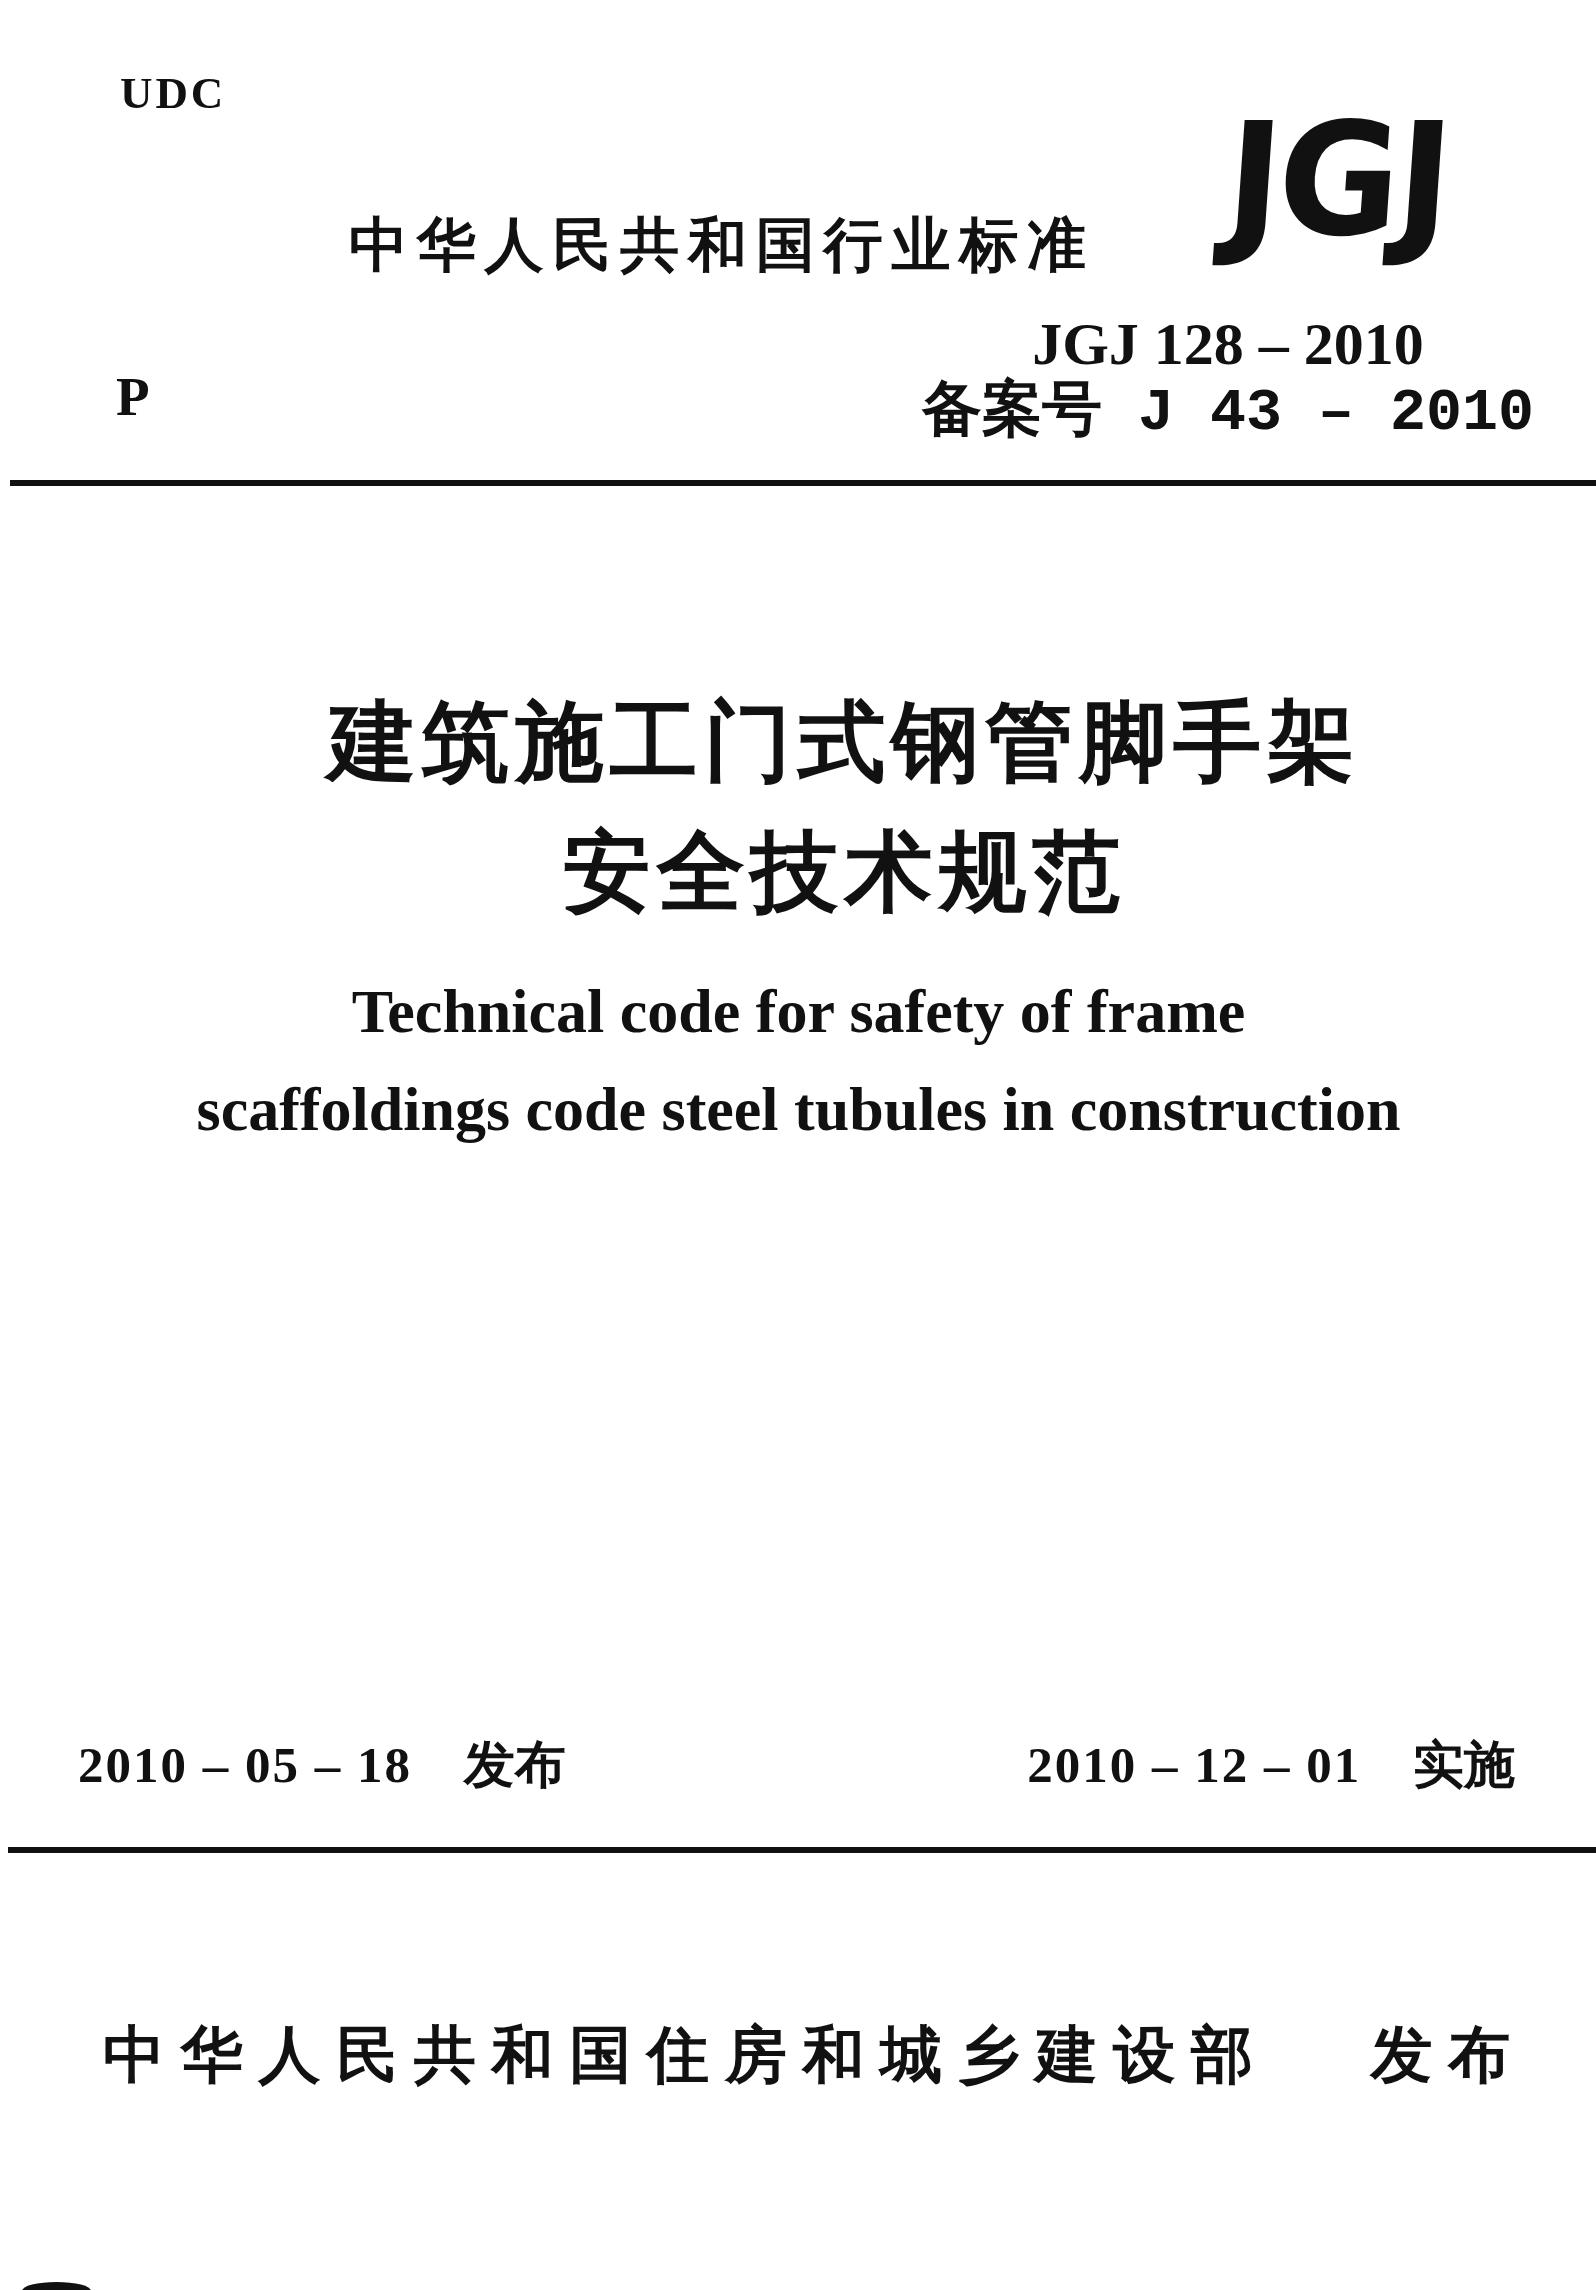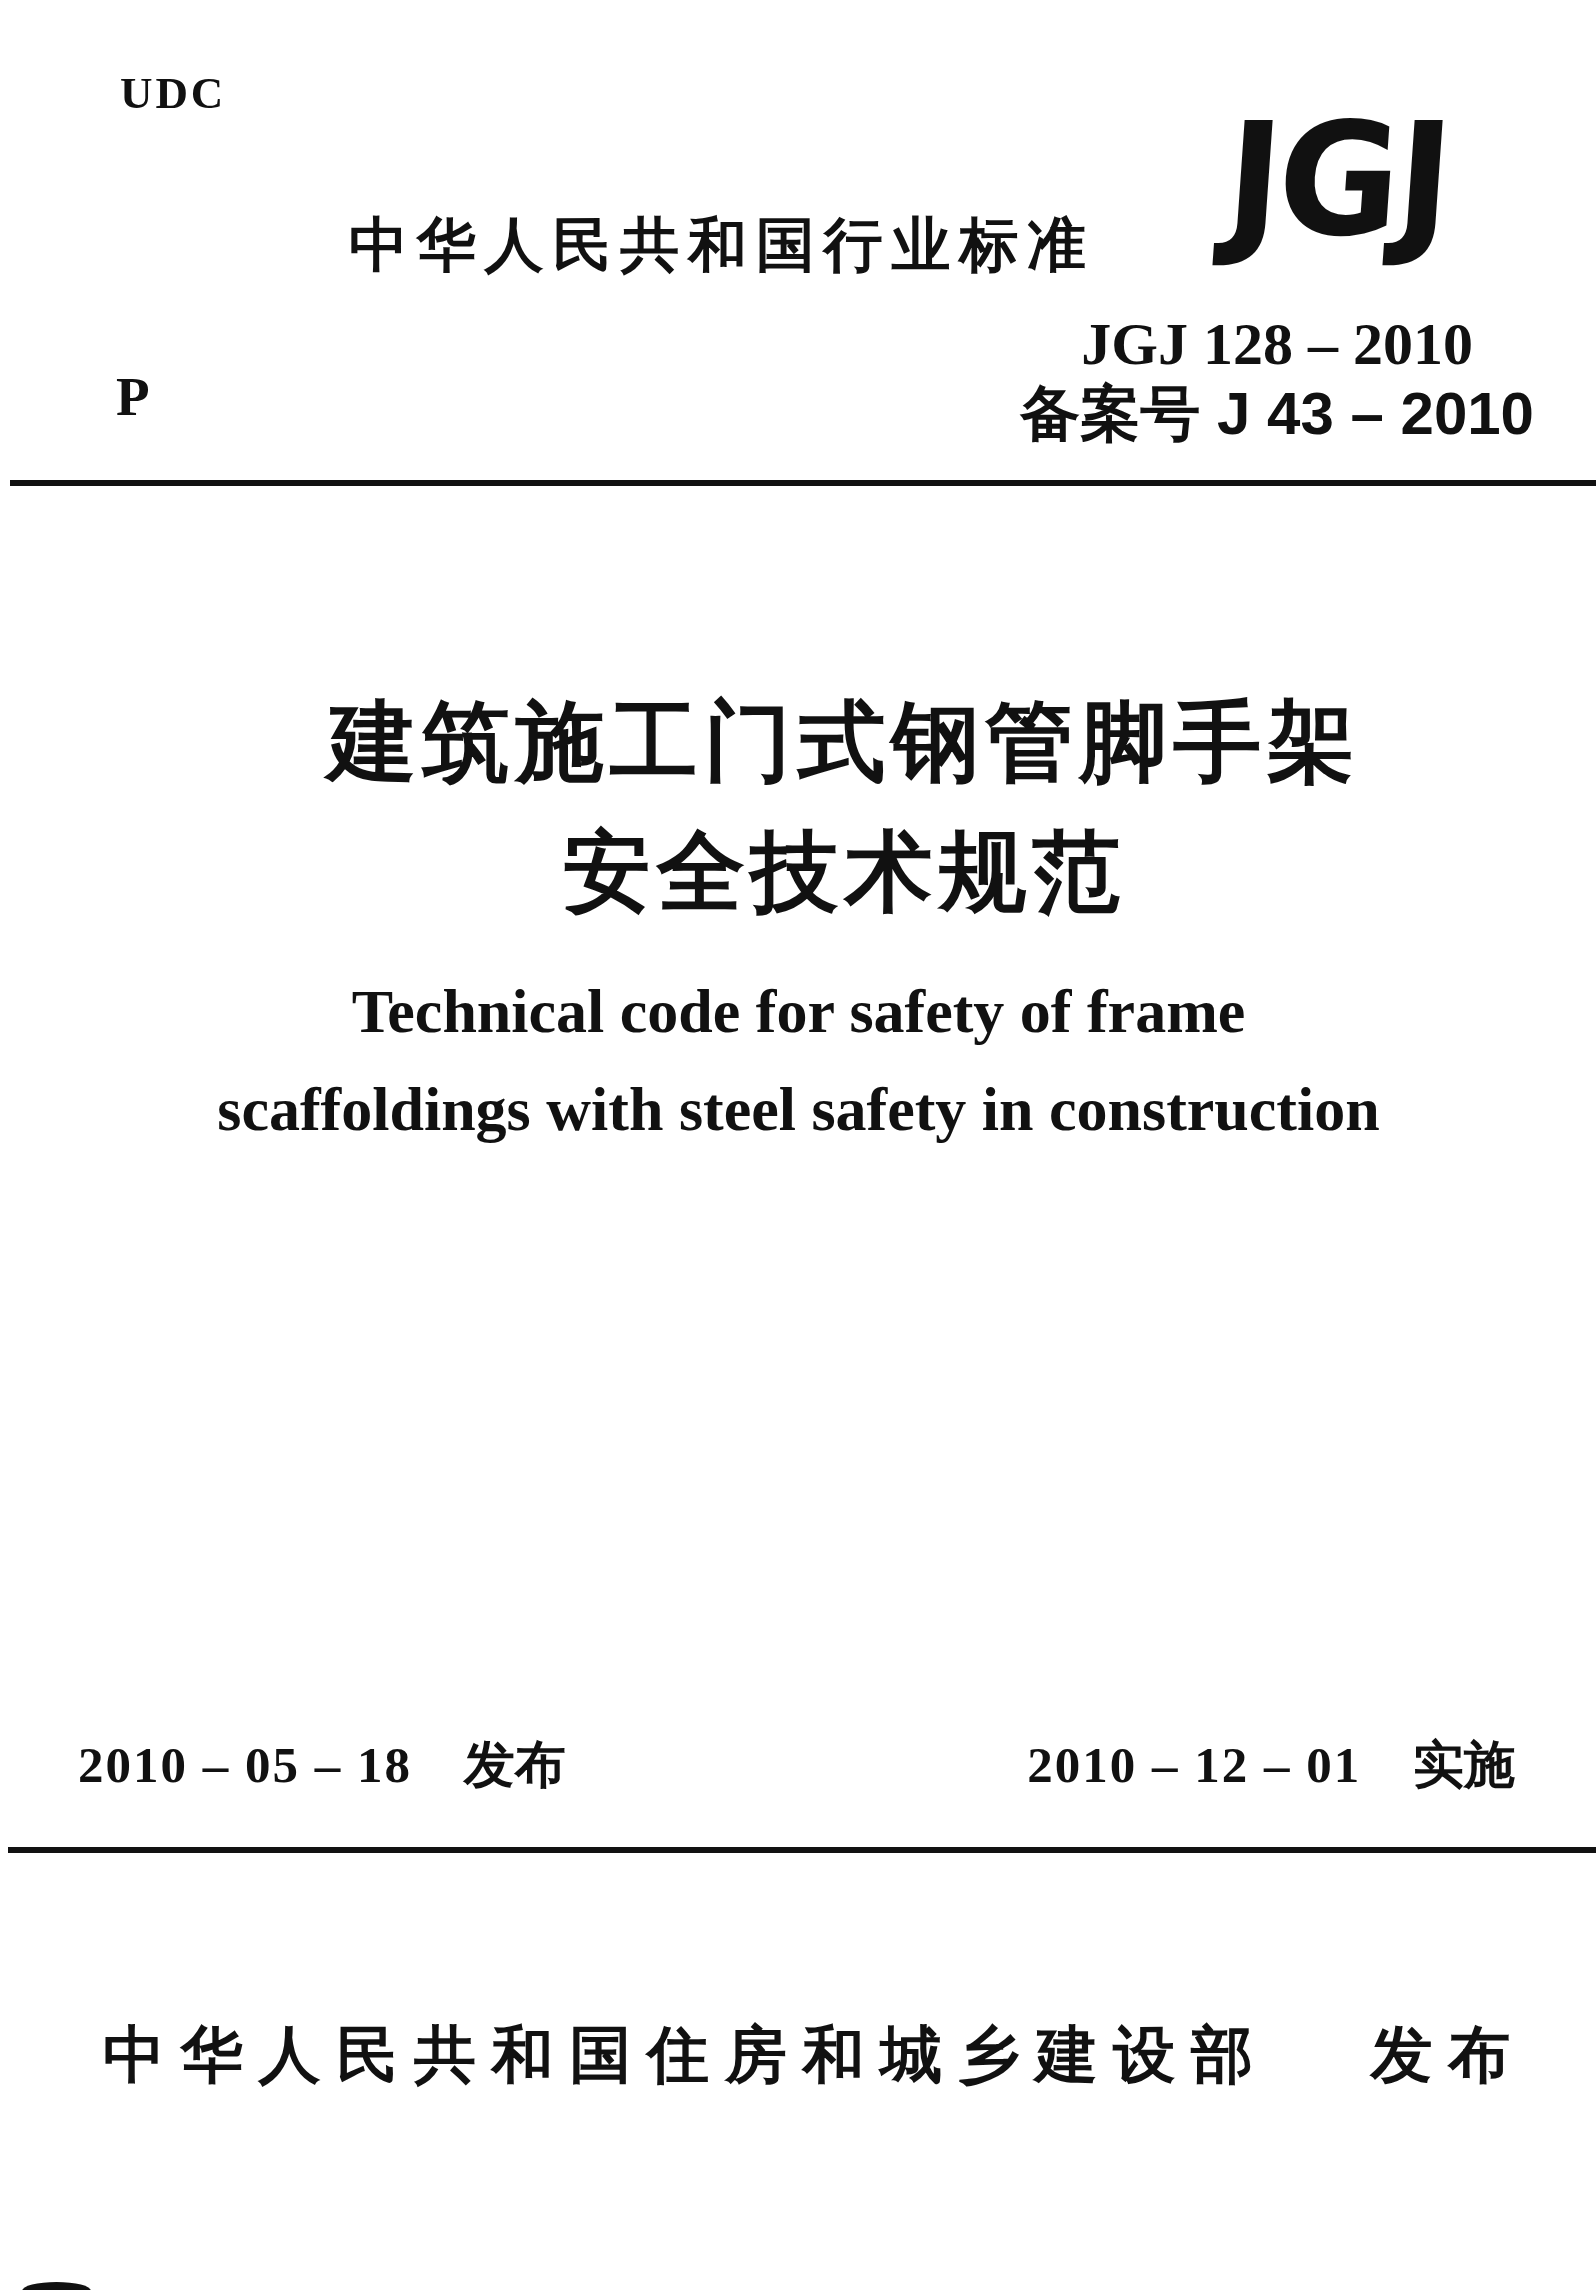--- a/index.html
+++ b/index.html
@@ -43,21 +43,21 @@
   }
   .std-num-block {
     right: 63px; top: 310px;
     text-align: center;
     font-weight: bold;
     font-size: 60px;
     line-height: 69px;
     white-space: nowrap;
   }
   .std-num-block .cn {
-    font-family: Liberation Sans, sans-serif;
+    font-family: Liberation Mono, monospace;
   }
   .p-code {
     left: 116px; top: 365px;
     font: bold 55px "Liberation Serif", serif;
   }
   .rule {
     background: #111111;
     height: 5.9px;
   }
   .rule-top { left: 9.8px; top: 480px; width: 1587px; }
@@ -141,21 +141,21 @@
 
 <div class="abs rule rule-top"></div>
 
 <div class="abs title-cn">
   <div class="line1">建筑施工门式钢管脚手架</div>
   <div class="line2">安全技术规范</div>
 </div>
 
 <div class="abs title-en">
   <div>Technical code for safety of frame</div>
-  <div>scaffoldings with steel safety in construction</div>
+  <div>scaffoldings code steel tubules in construction</div>
 </div>
 
 <div class="abs dates-row">
   <div>
     <span class="date">2010 – 05 – 18</span>
     <span class="date-label">发布</span>
   </div>
   <div>
     <span class="date">2010 – 12 – 01</span>
     <span class="date-label">实施</span>

